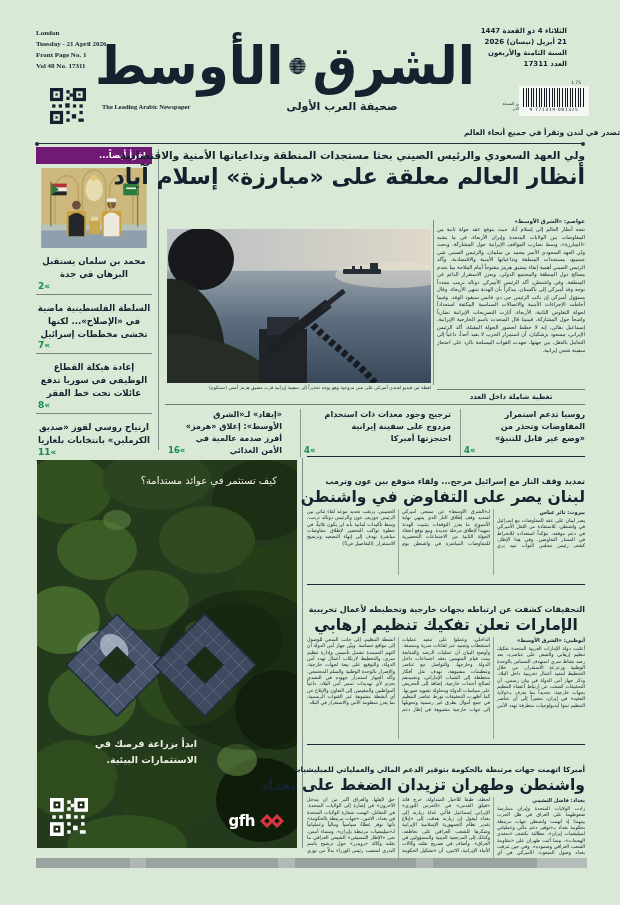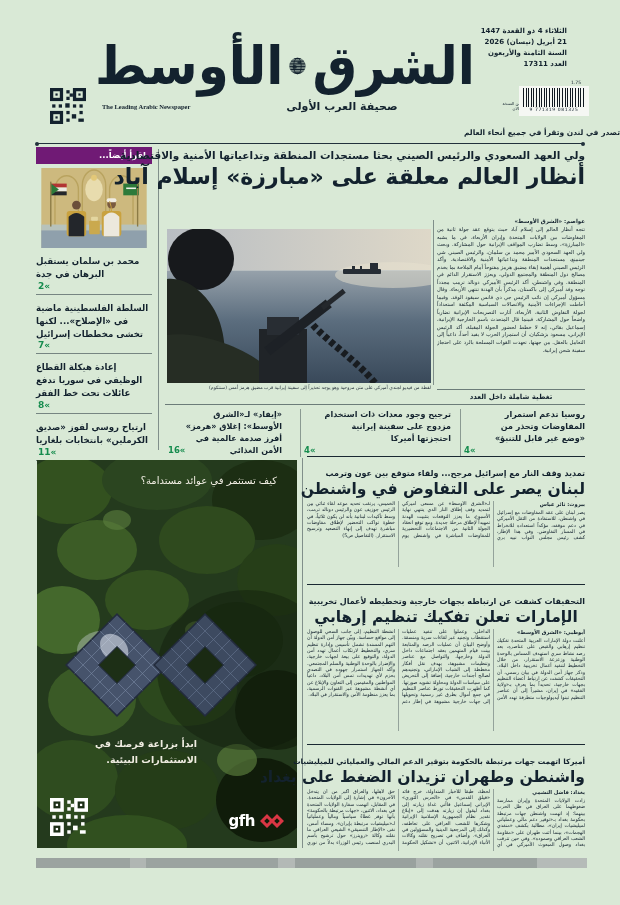--- a/index.html
+++ b/index.html
@@ -24,21 +24,21 @@
   .price{left:571px;top:80px;font-size:4.5px;direction:ltr;}
   .barcode{left:519px;top:86px;width:70px;height:30px;background:#f5f7f3;padding:2px 4px 1px;box-sizing:border-box;}
   .bars{height:19px;background:repeating-linear-gradient(90deg,#101820 0 1px,transparent 1px 2.6px);}
   .bc-num{font-size:4.5px;text-align:center;letter-spacing:.6px;direction:ltr;}
 
   
   .sidebar{left:36px;top:147px;width:116px;}
   .readalso{height:17px;line-height:17px;background:#701a75;color:#fff;font-size:8.5px;font-weight:700;padding:0 6px;direction:rtl;}
   .sb-photo{margin-top:4px;width:116px;height:80px;display:block;}
   .sb-item{position:relative;padding:7px 0 13px;border-bottom:1px solid rgba(19,34,46,.5);direction:rtl;}
-  .sb-head{font-size:8.6px;font-weight:700;line-height:1.5;text-align:left;}
+  .sb-head{font-size:8.6px;font-weight:700;line-height:1.5;text-align:center;}
   .sb-page{position:absolute;left:2px;bottom:3px;color:#168c4e;font-size:9px;font-weight:700;direction:ltr;}
   .vdiv{width:1px;background:rgba(19,34,46,.45);}
 
   
   .lead-kicker{left:165px;top:149px;width:420px;text-align:right;font-size:10.5px;font-weight:700;white-space:nowrap;direction:rtl;}
   .lead-head{left:165px;top:164px;width:420px;text-align:right;font-size:22px;font-weight:700;white-space:nowrap;letter-spacing:-.3px;direction:rtl;}
   .lead-col{left:437px;top:218px;width:148px;height:170px;overflow:hidden;direction:rtl;}
   .byline{font-size:5.5px;font-weight:700;text-align:right;margin-bottom:2px;}
   .lead-body{font-size:5.2px;line-height:1.45;text-align:justify;}
   .photo-main{left:167px;top:229px;width:264px;height:154px;display:block;}
@@ -47,21 +47,21 @@
   .rel-row{left:165px;top:404px;width:420px;height:48px;display:flex;direction:rtl;border-top:1px solid rgba(19,34,46,.55);padding-top:4px;box-sizing:content-box;}
   .rel-item{position:relative;padding-left:15px;box-sizing:border-box;}
   .rel-item.r1{width:124px;}
   .rel-item.r2{width:160px;border-right:1px solid rgba(19,34,46,.4);padding-right:9px;}
   .rel-item.r3{width:136px;border-right:1px solid rgba(19,34,46,.4);padding-right:18px;}
   .rel-head{font-size:8px;font-weight:700;line-height:1.5;text-align:right;direction:rtl;}
   .rel-page{position:absolute;left:3px;bottom:2px;color:#168c4e;font-size:8.5px;font-weight:700;direction:ltr;}
 
   
   .sec{left:307px;width:278px;border-top:1.5px solid #1a2832;direction:rtl;}
-  .sec .kicker{font-size:8px;font-weight:700;text-align:right;white-space:nowrap;margin-top:12px;}
+  .sec .kicker{font-size:8px;font-weight:700;text-align:right;white-space:nowrap;margin-top:20px;}
   .sec .headline{font-size:15.5px;font-weight:700;text-align:center;white-space:nowrap;margin:2px 0 3px;letter-spacing:-.2px;}
   .sec4k{font-size:7.4px !important;}
   .cols{column-count:3;column-gap:7px;column-rule:1px solid rgba(19,34,46,.35);direction:rtl;text-align:justify;font-size:4.8px;line-height:1.32;overflow:hidden;margin-top:2px;}
   .cols .byline{font-size:5.2px;}
 
   
   .ad{left:37px;top:460px;width:260px;height:496px;overflow:hidden;}
   .ad svg.bg{position:absolute;left:0;top:0;}
   .ad-head{position:absolute;top:12px;right:20px;width:150px;color:#f2efe4;font-size:10px;line-height:1.7;font-weight:500;text-align:right;direction:rtl;}
   .ad-sub{position:absolute;top:276px;left:25px;width:135px;color:#efece1;font-size:9.5px;line-height:1.7;text-align:right;direction:rtl;font-weight:bold;}
@@ -71,20 +71,26 @@
   .ad-discl{position:absolute;left:14px;bottom:4px;width:170px;height:2px;background:repeating-linear-gradient(90deg,rgba(255,255,255,.4) 0 6px,transparent 6px 9px);}
 
   .bottom-strip{left:36px;top:858px;width:551px;height:10px;
     background:linear-gradient(90deg,#9ba3a0 0 17%,#b0b6b3 17% 20%,#9ba3a0 20% 44%,#b3b9b6 44% 47%,#99a19e 47% 69%,#b0b6b3 69% 72%,#9ba3a0 72% 91%,#b5bbb8 91% 100%);}
 </style>
 </head>
 <body>
 
 <div id="page">
 
+  <div class="abs mh-left serif">
+    <div>London</div>
+    <div>Tuesday - 21 April 2026</div>
+    <div>Front Page No. 1</div>
+    <div>Vol 48 No. 17311</div>
+  </div>
 
   <svg class="abs" style="left:50px;top:88px" width="36" height="36" viewBox="0 0 33 33">
     <g fill="#13222e">
       <rect x="0" y="0" width="12" height="12"></rect>
         <rect x="21" y="0" width="12" height="12"></rect>
         <rect x="0" y="21" width="12" height="12"></rect>
       <rect x="15" y="2" width="3" height="3"></rect>
         <rect x="15" y="8" width="3" height="3"></rect>
         <rect x="18" y="5" width="3" height="3"></rect>
       <rect x="2" y="15" width="3" height="3"></rect>

